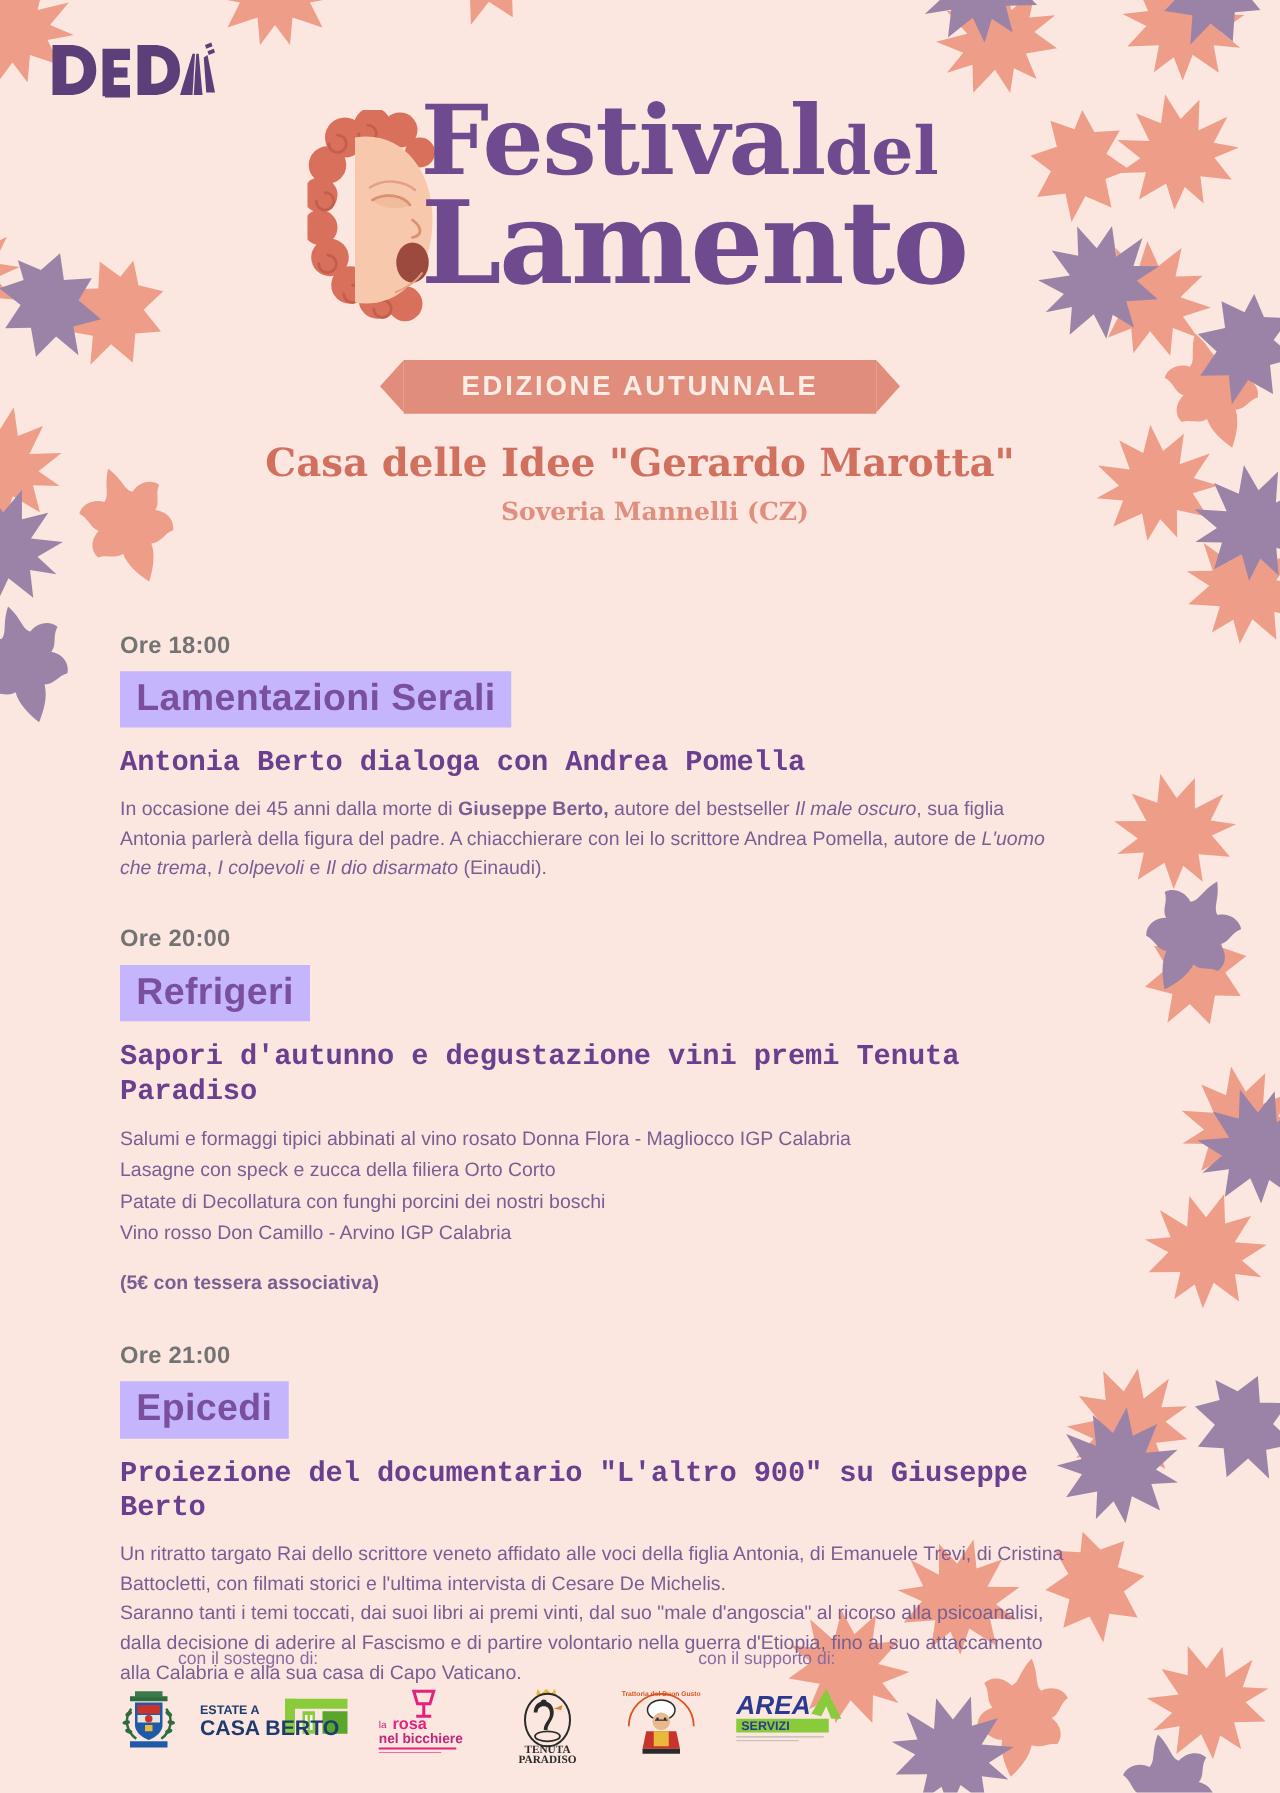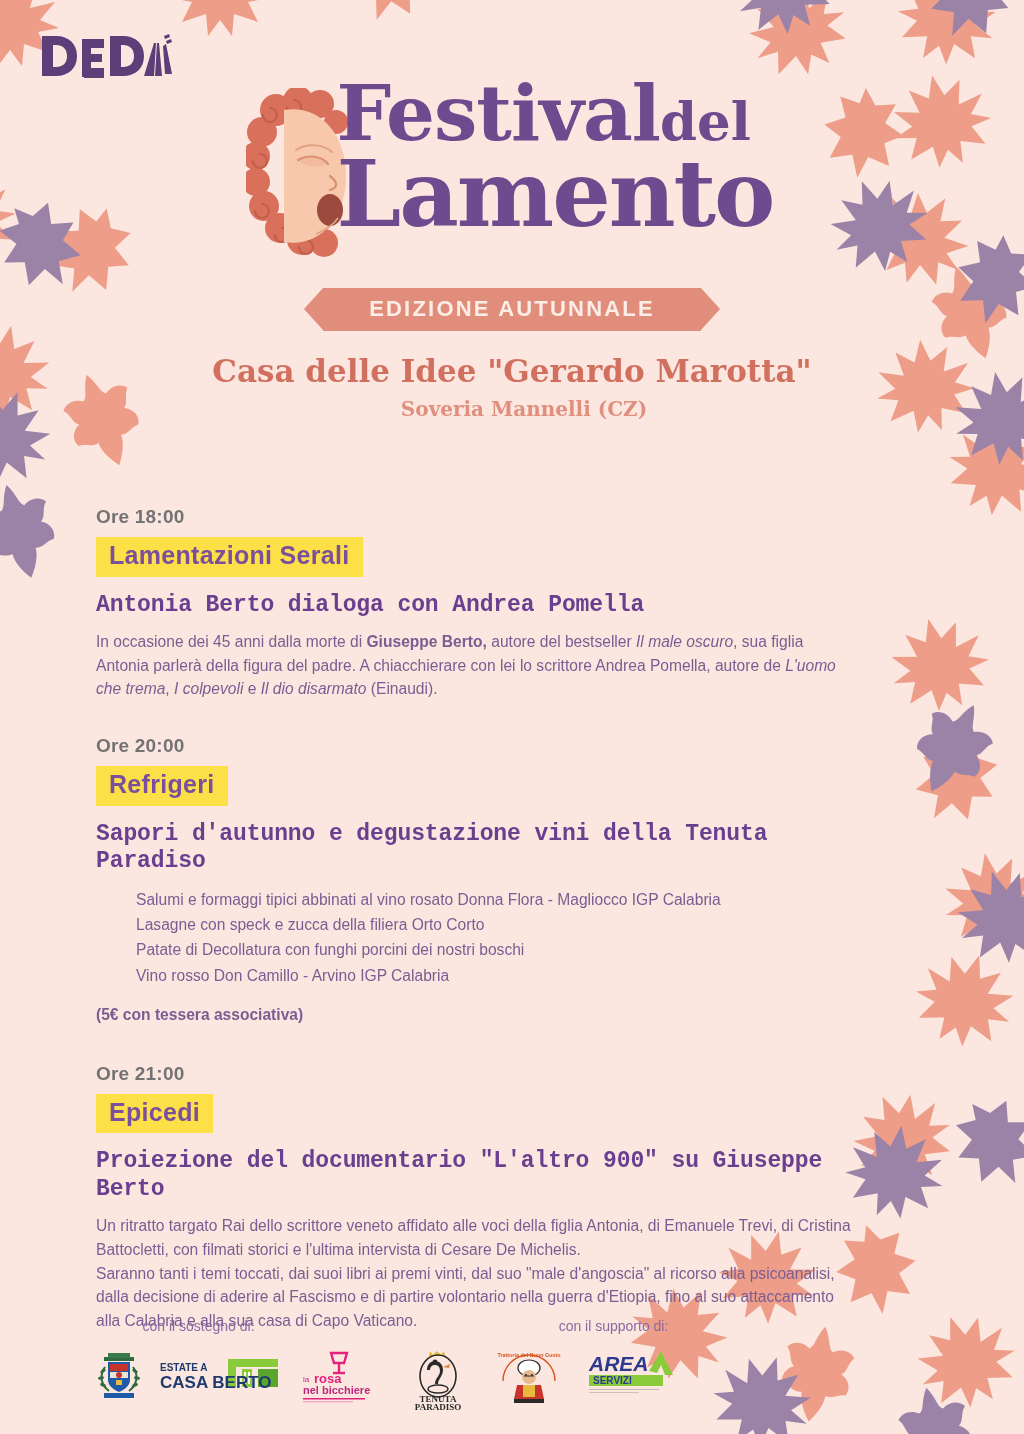--- a/index.html
+++ b/index.html
@@ -68,31 +68,31 @@
   .d-city{font-family:"DejaVu Serif", serif;font-weight:700;color:#E08E7D;font-size:20px;line-height:1.3;margin-top:6px;padding-left:24px;}
 
   
   .program{position:absolute;left:96px;top:506px;width:760px;}
   .sect{margin-bottom:20px;}
   .sect-time{
     color:#737373;font-size:19px;font-weight:700;letter-spacing:0.2px;
     margin-bottom:9px;
   }
   .badge{
-    display:inline-block;background:#fde047;color:#7A4F9B;
-    font-size:25px;font-weight:700;letter-spacing:0.3px;
+    display:inline-block;background:#c4b5fd;color:#7A4F9B;
+    font-size:30px;font-weight:700;letter-spacing:0.3px;
     padding:4px 13px 6px 13px;line-height:1.18;
   }
   .sect-head{
     color:#6A3F8F;font-size:23px;font-weight:700;letter-spacing:-0.1px;
     margin-top:15px;margin-bottom:11px;line-height:1.2;font-family:Liberation Mono, monospace;
   }
   .sect-body{color:#7A5E93;font-size:15.6px;line-height:1.52;}
   .sect-body p{margin:0;}
-  .menu-line{color:#7A5E93;font-size:15.6px;line-height:1.62;margin-left:40px;}
+  .menu-line{color:#7A5E93;font-size:15.6px;line-height:1.62;}
   .menu-note{color:#7A5E93;font-size:15.6px;font-weight:700;margin-top:15px;}
 
   .gap1{height:14px;}
   .gap2{height:16px;}
 
   
   .footer{position:absolute;left:96px;top:1318px;width:830px;}
   .f-row{display:flex;align-items:flex-start;text-align:center;}
   .f-col-a{width:205px;}
   .f-col-b{flex:1;}
@@ -257,21 +257,21 @@
       <div class="sect-body">
         <p>In occasione dei 45 anni dalla morte di <b>Giuseppe Berto,</b> autore del bestseller <i>Il male oscuro</i>, sua figlia Antonia parlerà della figura del padre. A chiacchierare con lei lo scrittore Andrea Pomella, autore de <i>L'uomo che trema</i>, <i>I colpevoli</i> e <i>Il dio disarmato</i> (Einaudi).</p>
       </div>
     </div>
 
     <div class="gap1"></div>
 
     <div class="sect">
       <div class="sect-time">Ore 20:00</div>
       <span class="badge">Refrigeri</span>
-      <div class="sect-head">Sapori d'autunno e degustazione vini della Tenuta Paradiso</div>
+      <div class="sect-head">Sapori d'autunno e degustazione vini premi Tenuta Paradiso</div>
       <div class="sect-body">
         <div class="menu-line">Salumi e formaggi tipici abbinati al vino rosato Donna Flora - Magliocco IGP Calabria</div>
         <div class="menu-line">Lasagne con speck e zucca della filiera Orto Corto</div>
         <div class="menu-line">Patate di Decollatura con funghi porcini dei nostri boschi</div>
         <div class="menu-line">Vino rosso Don Camillo - Arvino IGP Calabria</div>
         <div class="menu-note">(5€ con tessera associativa)</div>
       </div>
     </div>
 
     <div class="gap2"></div>

